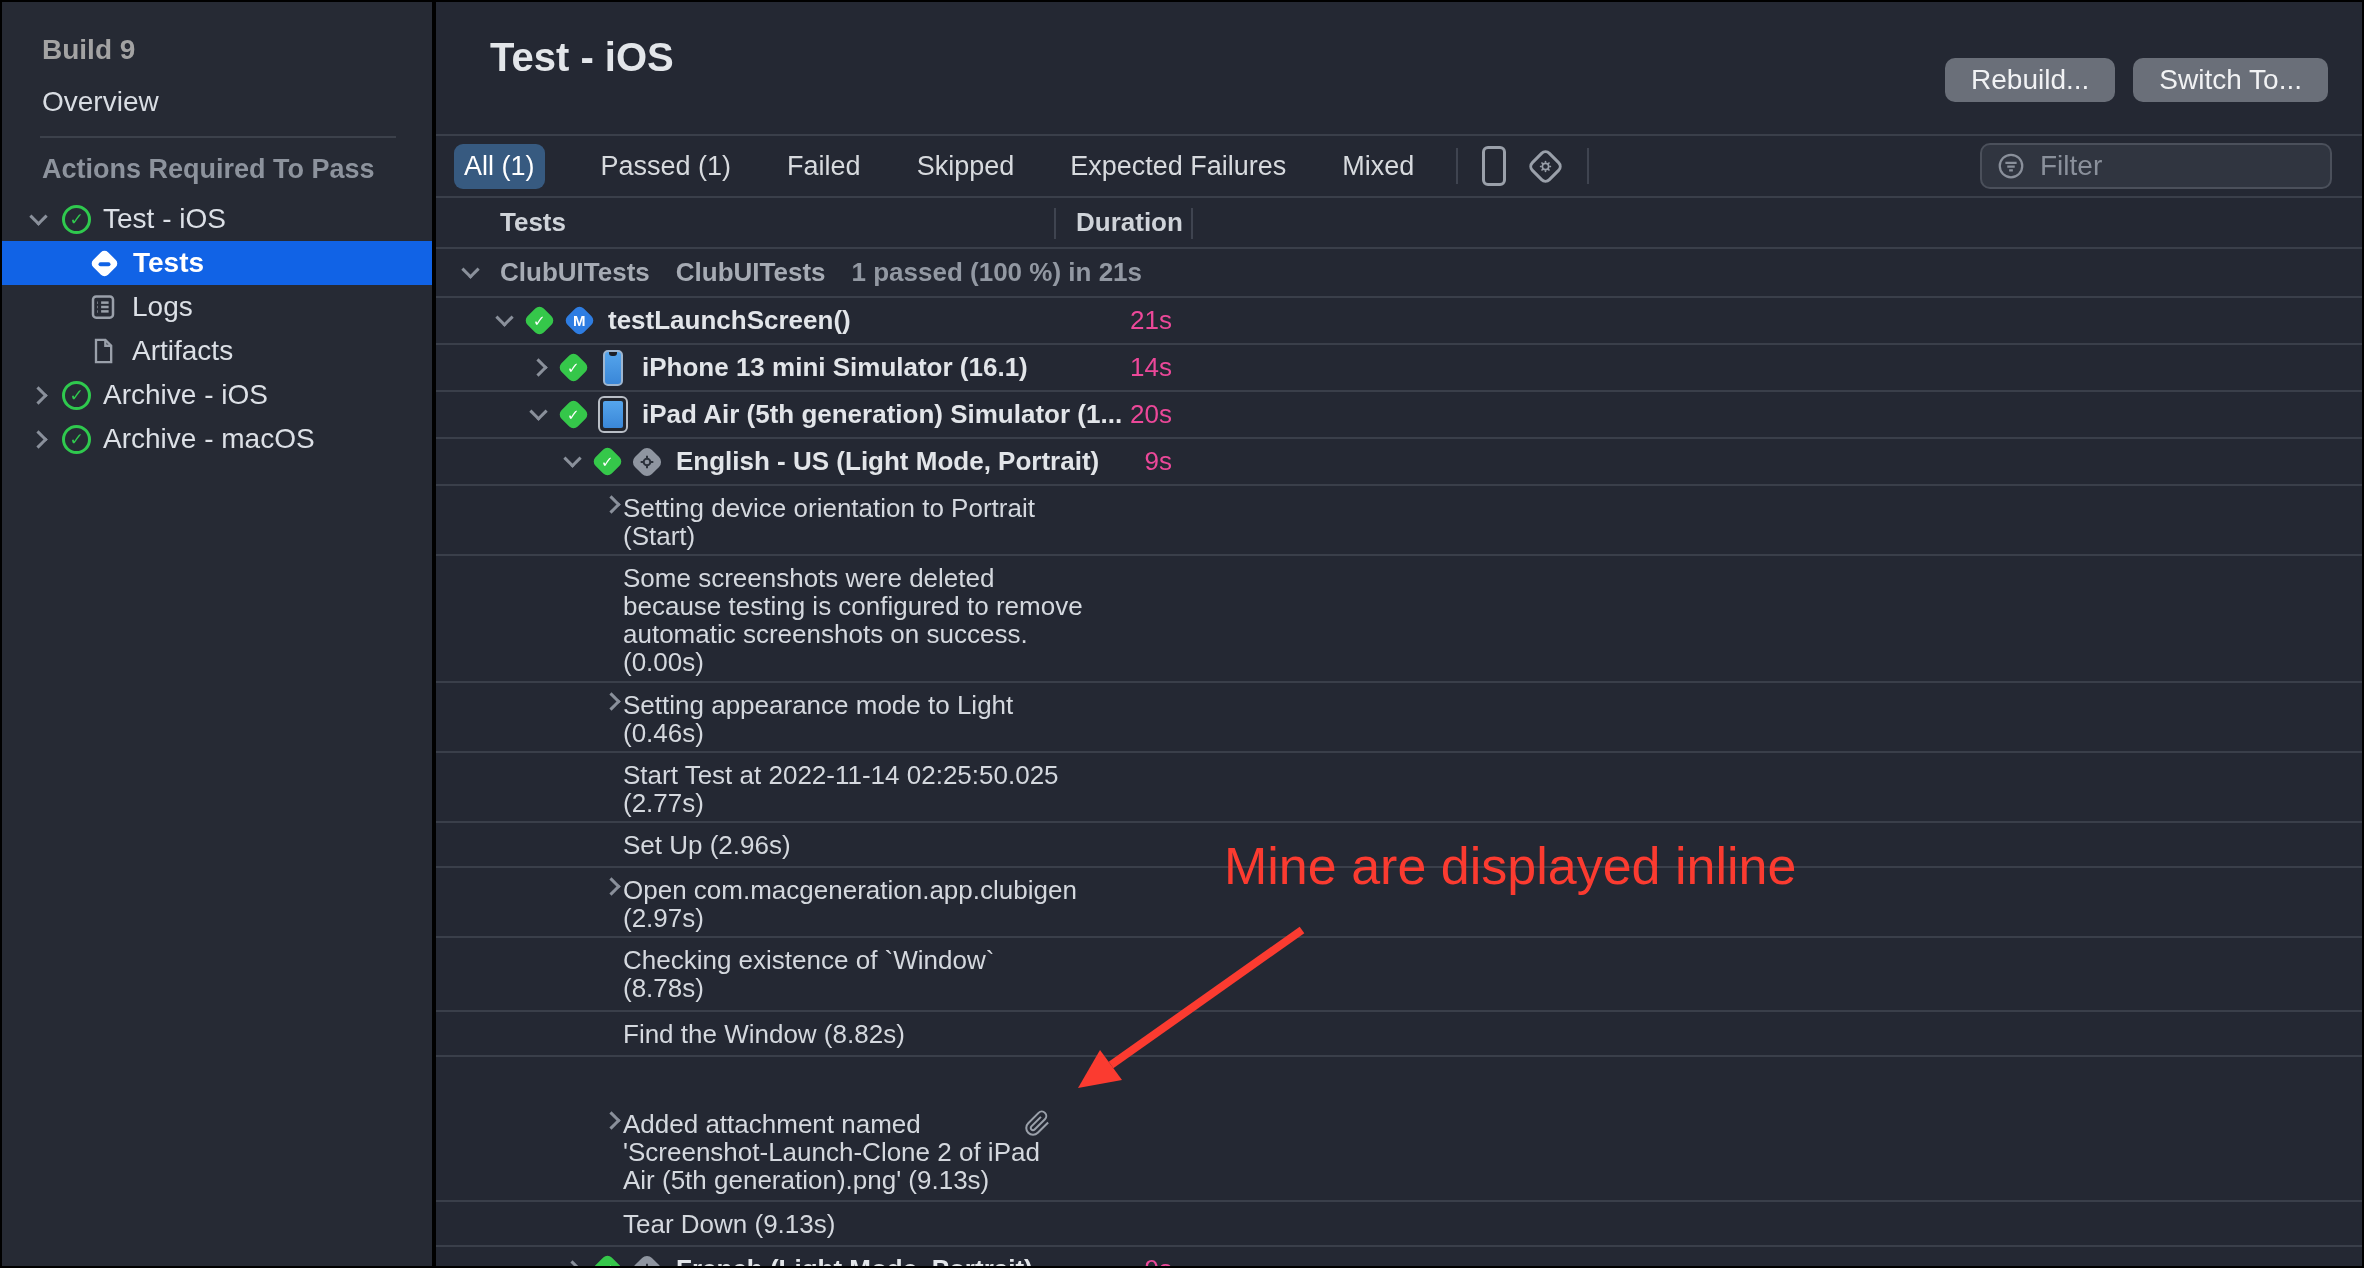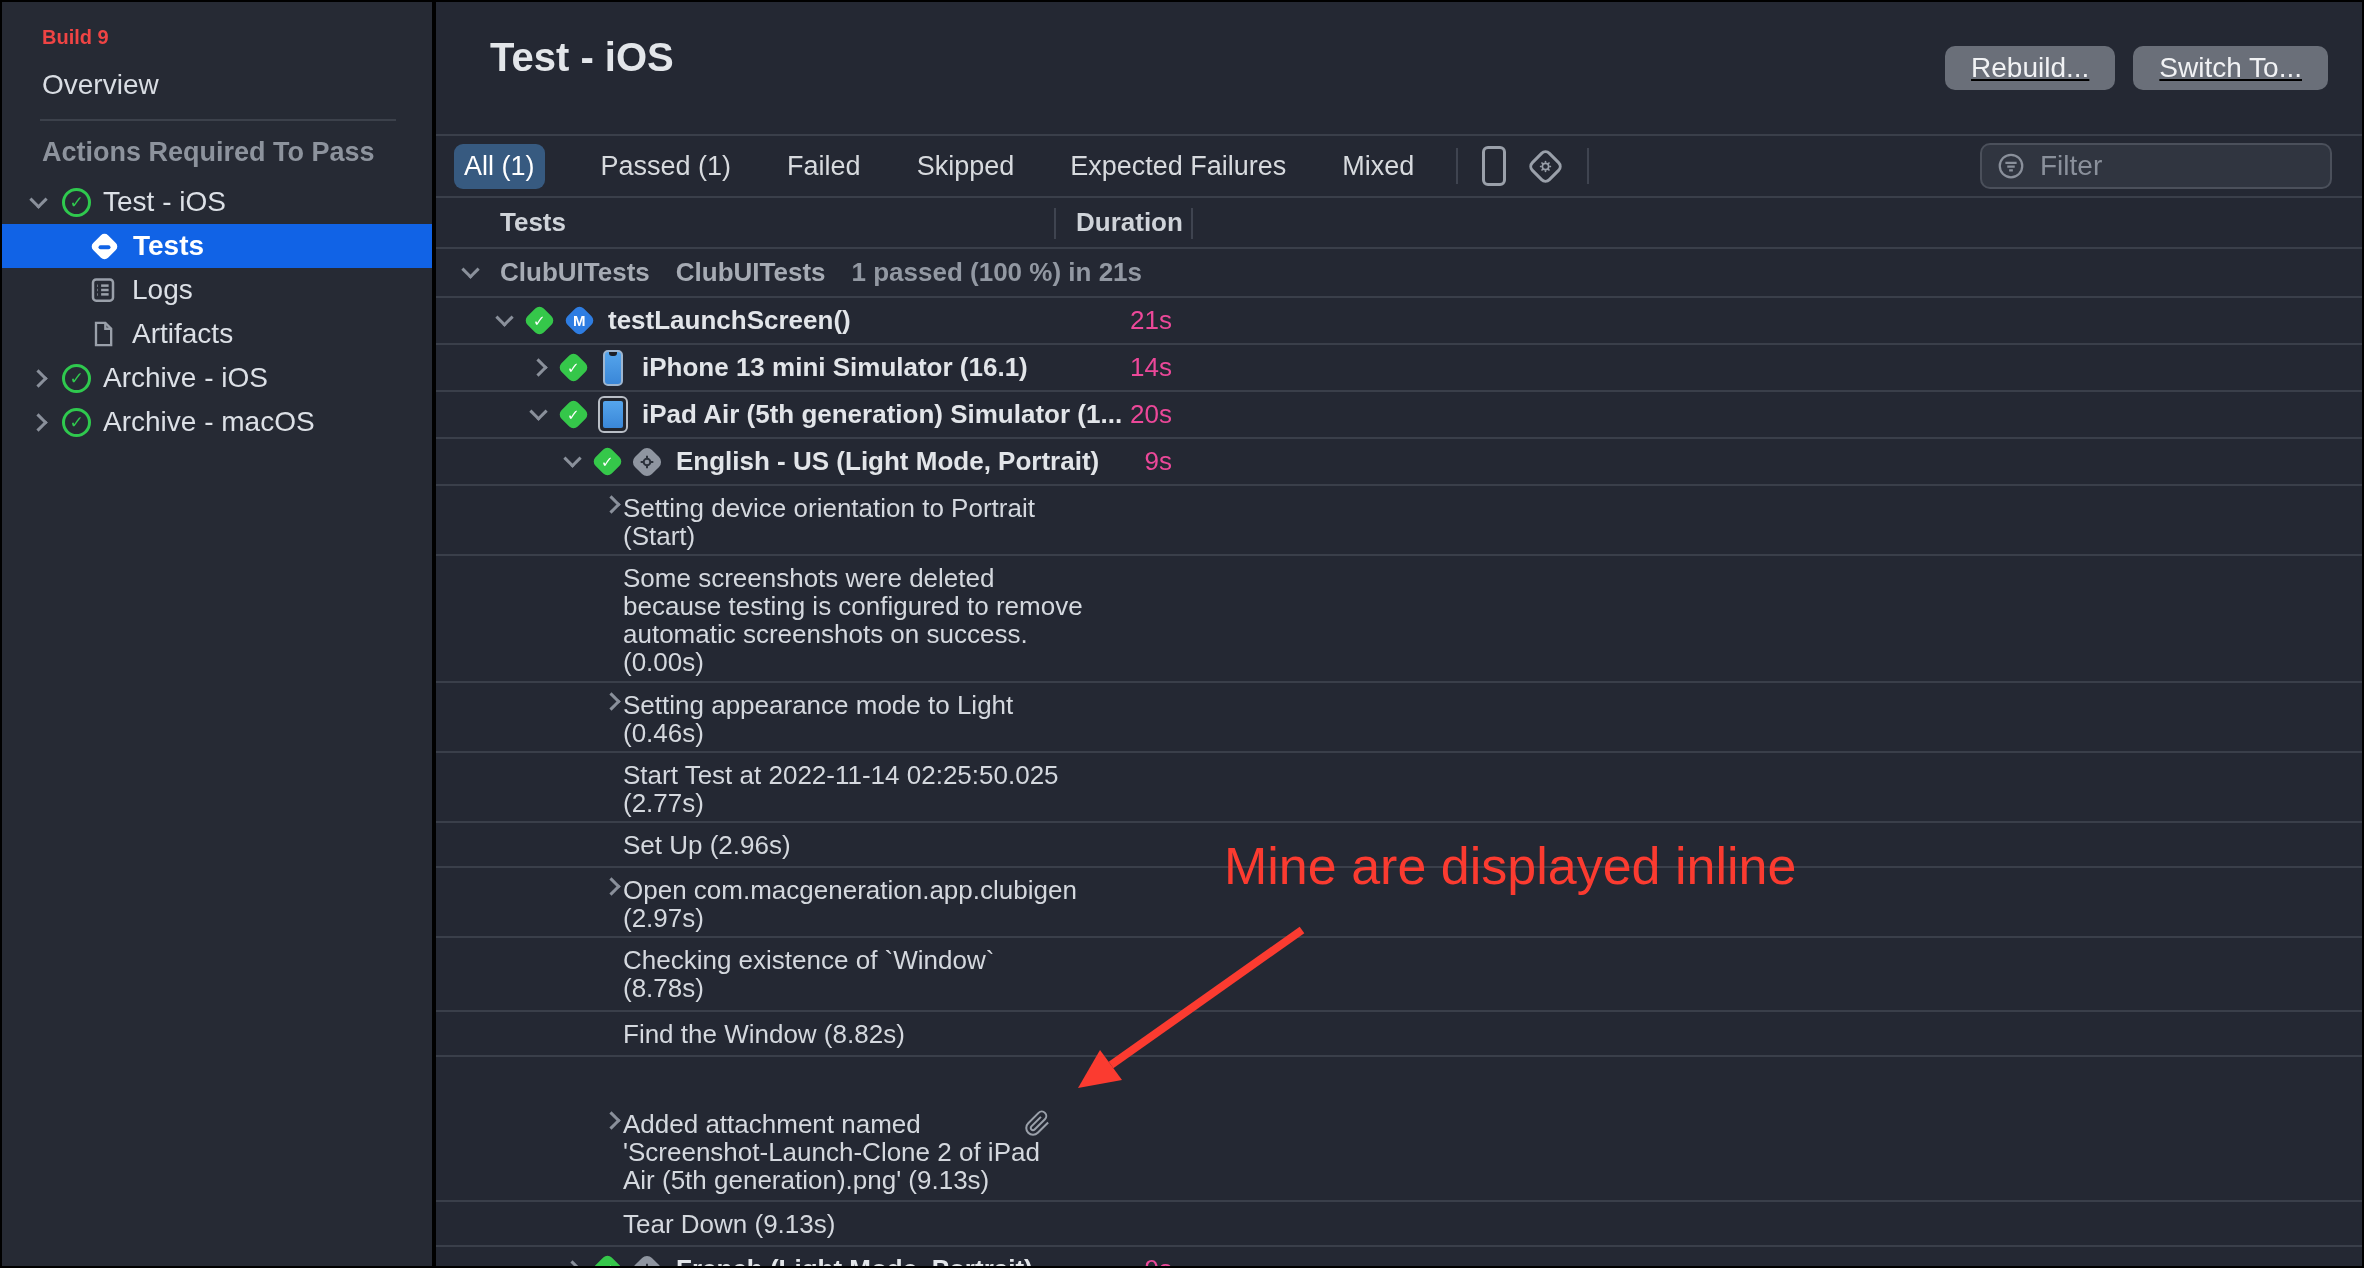--- a/index.html
+++ b/index.html
@@ -1,21 +1,21 @@
 <!DOCTYPE html>
 <html><head>
 <meta charset="utf-8">
 <style>
   html,body{margin:0;padding:0;background:#000;}
   *{box-sizing:border-box;font-family:"Liberation Sans","DejaVu Sans",sans-serif;}
   .screen{position:relative;width:2364px;height:1268px;background:#000;overflow:hidden;}
 
   
   .sidebar{position:absolute;left:2px;top:2px;width:430px;height:1264px;background:#262a34;overflow:hidden;}
-  .sb-build{margin:24px 0 0 40px;font-size:20px;font-weight:700;color:#ef4444;}
+  .sb-build{margin:32px 0 0 40px;font-size:28px;font-weight:700;color:#a3a3a3;}
   .sb-overview{margin:20px 0 0 40px;font-size:28px;color:#d9dde3;}
   .sb-divider{margin:18px 0 0 38px;width:356px;height:2px;background:#3c414b;}
   .sb-section{margin:16px 0 0 40px;font-size:27px;font-weight:700;color:#8d939d;}
   .sb-tree{margin-top:12px;}
   .sb-row{position:relative;display:flex;align-items:center;height:44px;color:#dce0e6;font-size:28px;}
   .sb-row.selected{background:#1163e6;color:#ffffff;font-weight:700;}
   .sb-label{margin-left:12px;white-space:nowrap;}
   .pad1{padding-left:24px;} .pad2{padding-left:84px;}
 
   
@@ -30,21 +30,21 @@
 
   
   .sdiamond{width:21px;height:21px;background:#fff;border-radius:5px;transform:rotate(45deg);position:relative;margin:0 6px 0 8px;flex:none;}
   .sdiamond i{position:absolute;inset:0;margin:auto;width:12px;height:4px;background:#1163e6;transform:rotate(-45deg);border-radius:2px;}
   .iconbox{width:34px;height:34px;display:flex;align-items:center;justify-content:center;flex:none;}
 
   
   .main{position:absolute;left:436px;top:2px;width:1926px;height:1264px;background:#242833;overflow:hidden;}
   .titlebar{position:relative;height:134px;border-bottom:2px solid #3a3f4a;}
   .page-title{position:absolute;left:54px;top:33px;font-size:40px;font-weight:700;color:#e3e6ea;}
-  .tb-buttons{position:absolute;right:34px;top:44px;display:flex;gap:18px;text-decoration:underline;}
+  .tb-buttons{position:absolute;right:34px;top:56px;display:flex;gap:18px;}
   .gbtn{min-width:150px;height:44px;padding:0 26px;background:#6a6f79;border:none;border-radius:10px;color:#f1f2f4;font-size:28px;display:flex;align-items:center;justify-content:center;}
 
   
   .tabbar{position:relative;height:62px;display:flex;align-items:center;border-bottom:2px solid #3a3f4a;}
   .tab{font-size:27px;color:#d7dade;white-space:nowrap;}
   .tab.pill{background:#375a80;color:#fff;border-radius:9px;padding:7px 10px;margin-left:18px;}
   .tab.plain{margin-left:56px;}
   .vdiv{width:2px;height:36px;background:#3f4450;margin-left:42px;flex:none;}
   .phone-icon{width:24px;height:40px;border:3px solid #9aa0aa;border-radius:6px;margin-left:24px;flex:none;}
   .geardiamond{width:27px;height:27px;border:3px solid #9aa0aa;border-radius:7px;transform:rotate(45deg);margin-left:26px;display:flex;align-items:center;justify-content:center;flex:none;}

